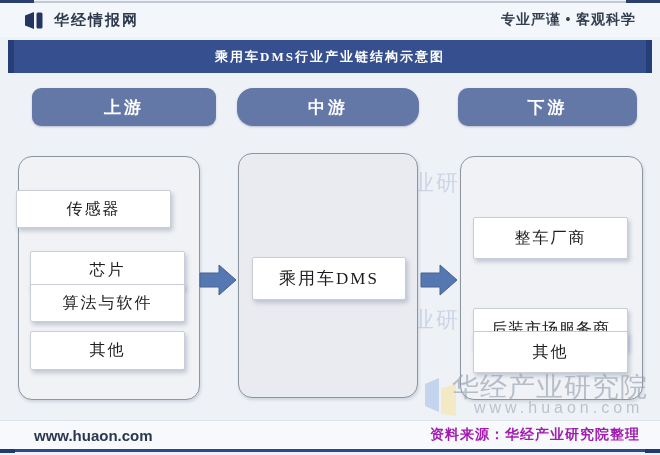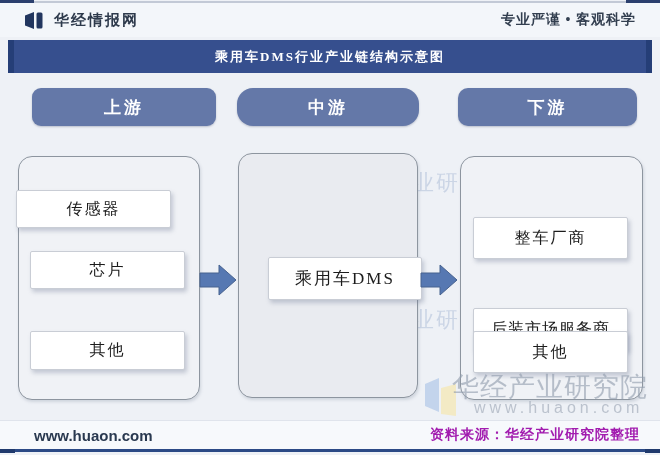--- a/index.html
+++ b/index.html
@@ -60,21 +60,21 @@
   
   .node { position:absolute; background:#ffffff; border:1px solid #c9cdd5; border-radius:2px;
           box-shadow:2px 3px 4px rgba(110,120,145,.35);
           display:flex; align-items:center; justify-content:center;
           font-size:16px; color:#1c1c1c; letter-spacing:2px;
           font-family:"Liberation Serif", serif; z-index:2; }
   .n-u1 { left:16px; top:190px; width:155px; height:38px; }
   .n-u2 { left:30px; top:251px; width:155px; height:38px; }
   .n-u3 { left:30px; top:284px; width:155px; height:38px; }
   .n-u4 { left:30px; top:331px; width:155px; height:39px; }
-  .n-m1 { left:268px; top:257px; width:154px; height:43px; font-size:17px; }
+  .n-m1 { left:252px; top:257px; width:154px; height:43px; font-size:17px; }
   .n-d1 { left:473px; top:188px; width:155px; height:42px;margin-top:29px; }
   .n-d2 { left:473px; top:260px; width:155px; height:43px; letter-spacing:1px;margin-top:48px; }
   .n-d3 { left:473px; top:331px; width:155px; height:42px; }
 
   
   .arrow { position:absolute; width:38px; height:36px; z-index:2; }
   .arrow-1 { left:199px; top:262px; }
   .arrow-2 { left:420px; top:262px; }
 
   
@@ -120,20 +120,21 @@
 
   <div class="wm-faint wm-f1">华经产业研究院</div>
   <div class="wm-faint wm-f2">华经产业研究院</div>
 
   <div class="panel panel-1"></div>
   <div class="panel panel-2"></div>
   <div class="panel panel-3"></div>
 
   <div class="node n-u1">传感器</div>
   <div class="node n-u2">芯片</div>
+  <div class="node n-u3">算法与软件</div>
   <div class="node n-u4">其他</div>
 
   <div class="node n-m1">乘用车DMS</div>
 
   <div class="node n-d1">整车厂商</div>
   <div class="node n-d2">后装市场服务商</div>
   <div class="node n-d3">其他</div>
 
   <svg class="arrow arrow-1" viewBox="0 0 38 36">
     <polygon points="1,11 20,11 20,3 37,18 20,33 20,25 1,25" fill="#5678b2" stroke="#47628f" stroke-width="1"></polygon>

